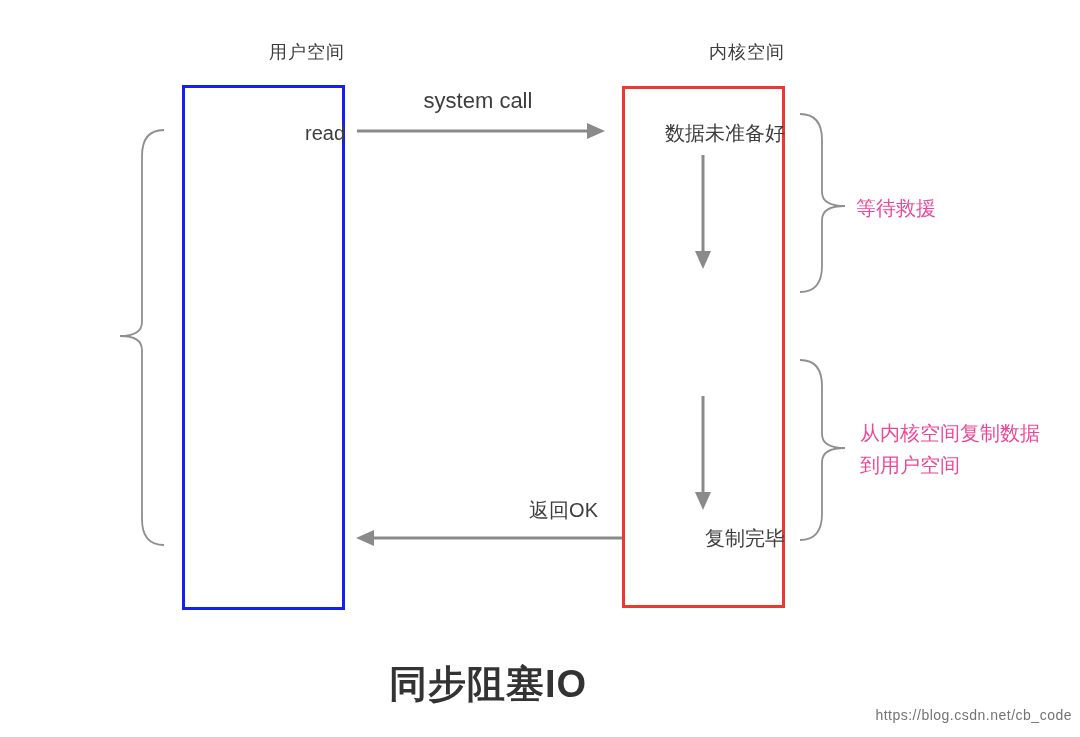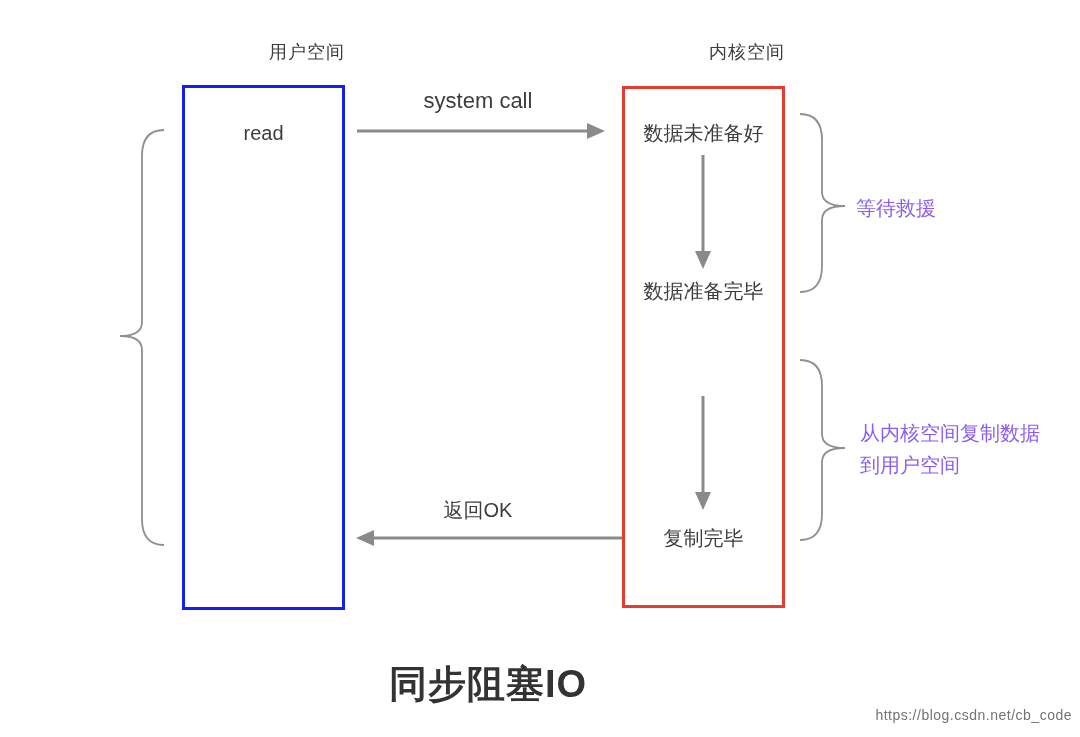--- a/index.html
+++ b/index.html
@@ -1,23 +1,23 @@
 <!DOCTYPE html>
 <html><head>
 <meta charset="utf-8">
 <style>
   html,body{margin:0;padding:0;background:#ffffff;}
   body{font-family:"Liberation Sans","DejaVu Sans",sans-serif;color:#3d3d3d;}
   .canvas{position:relative;width:1080px;height:737px;background:#ffffff;overflow:hidden;}
   .abs{position:absolute;}
   .col-label{width:163px;text-align:right;font-size:18px;color:#3d3d3d;letter-spacing:1px;}
   .space-box{position:absolute;width:157px;background:#ffffff;border-style:solid;border-width:3px;}
-  .node{position:absolute;width:163px;text-align:center;font-size:20px;color:#3d3d3d;white-space:nowrap;}
+  .node{position:absolute;width:163px;text-align:right;font-size:20px;color:#3d3d3d;white-space:nowrap;}
   .arrow-label{position:absolute;width:240px;text-align:center;font-size:22px;color:#3d3d3d;}
-  .annot{position:absolute;font-size:20px;color:#8b5cf6;}
+  .annot{position:absolute;font-size:20px;color:#ec4899;}
   .annot-left{left:18px;top:288px;line-height:30px;}
   .annot-wait{left:856px;top:195px;}
   .annot-copy{left:860px;top:417px;line-height:32px;width:224px;}
   .title{position:absolute;left:0;top:659px;width:1080px;text-align:center;
          font-size:38px;font-weight:700;color:#333333;letter-spacing:1px;
          transform:translateX(-52px);}
   .watermark{position:absolute;right:8px;top:707px;font-size:14px;color:#737373;letter-spacing:0.5px;}
   svg.overlay{position:absolute;left:0;top:0;pointer-events:none;}
 </style>
 </head>
@@ -28,25 +28,24 @@
   <div class="abs col-label" style="left:182px;top:40px;">用户空间</div>
   <div class="abs col-label" style="left:622px;top:40px;">内核空间</div>
 
   <div class="space-box" style="left: 182px; top: 85px; height: 519px; border-color: rgb(20, 32, 240);"></div>
 
   <div class="space-box" style="left: 622px; top: 86px; height: 516px; border-color: rgb(231, 59, 44);"></div>
 
   <div class="node" style="left:182px;top:122px;">read</div>
 
   <div class="node" style="left:622px;top:120px;">数据未准备好</div>
-  <div class="node" style="left:622px;top:278px;">数据准备完毕</div>
   <div class="node" style="left:622px;top:525px;">复制完毕</div>
 
   <div class="arrow-label" style="left:358px;top:88px;">system call</div>
-  <div class="arrow-label" style="left:358px;top:497px;font-size:20px;">返回OK</div>
+  <div class="arrow-label" style="left:358px;top:497px;font-size:20px;text-align:right;">返回OK</div>
 
 
   <div class="annot annot-wait">等待救援</div>
 
   <div class="annot annot-copy">
     <div>从内核空间复制数据</div>
     <div>到用户空间</div>
   </div>
 
   <svg class="overlay" width="1080" height="737" viewBox="0 0 1080 737">

